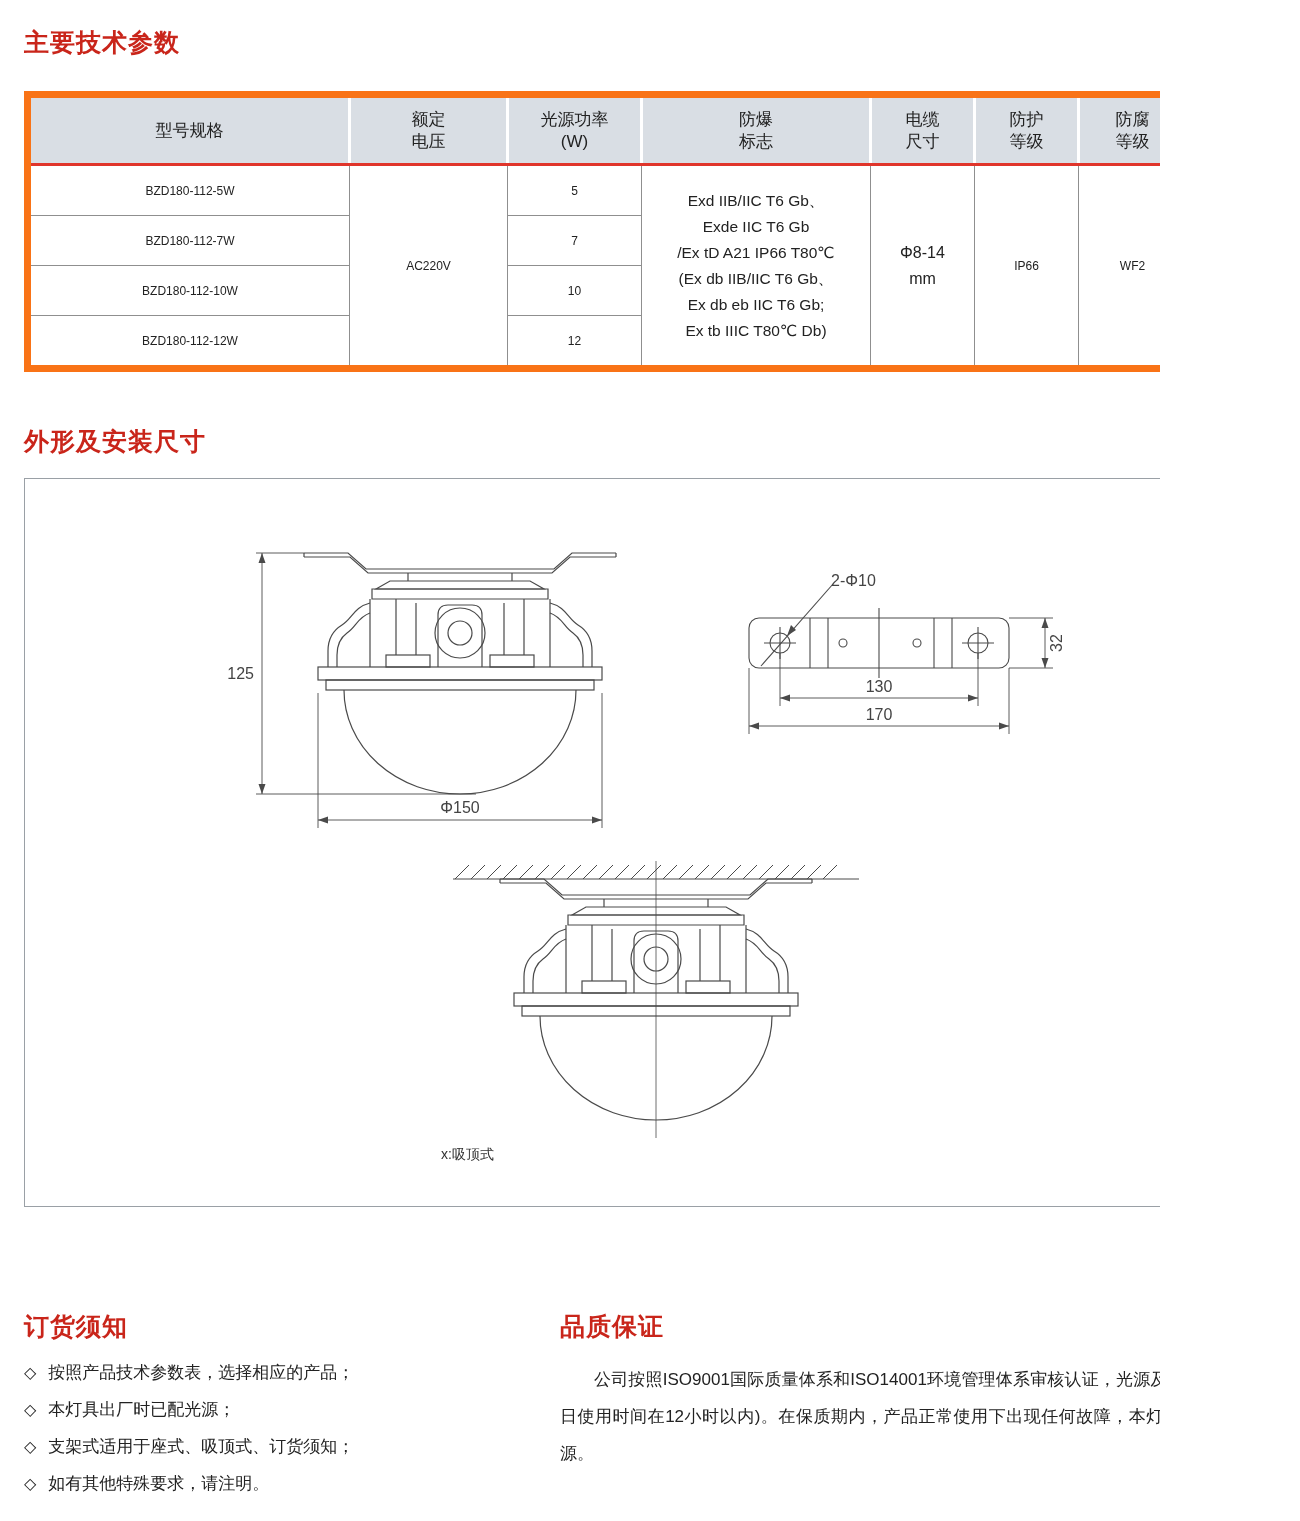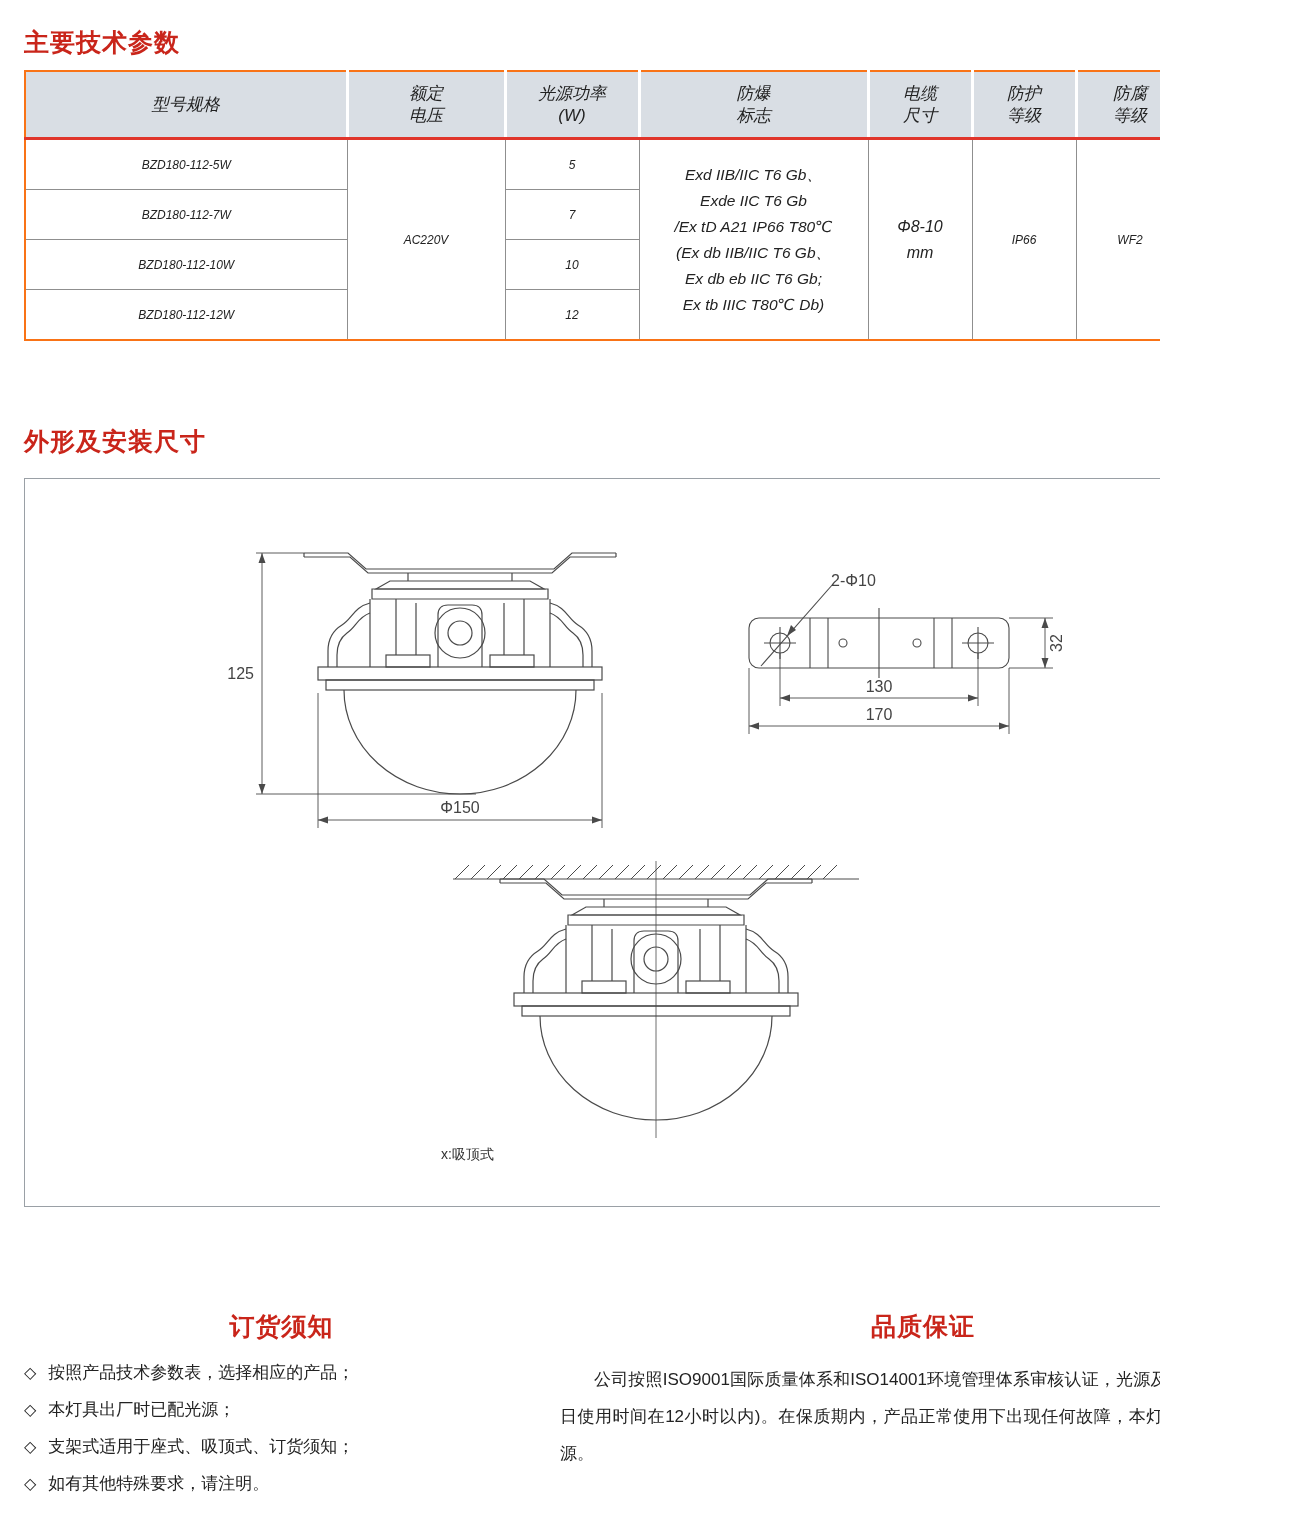--- a/index.html
+++ b/index.html
@@ -1,42 +1,42 @@
 <!DOCTYPE html>
 <html><head>
 <meta charset="utf-8">
 <style>
   html,body{margin:0;padding:0;background:#fff;}
   .page{position:relative;width:1160px;height:1521px;background:#ffffff;overflow:hidden;
         font-family:"Liberation Sans","DejaVu Sans",sans-serif;color:#222;}
   .sec-title{position:absolute;left:24px;margin:0;font-size:25px;font-weight:bold;color:#c9251a;letter-spacing:1px;}
   
-  table.params{position:absolute;left:24px;top:70px;width:1262px;border-collapse:collapse;
-               table-layout:fixed;border:2px solid #f97316;font-style:italic;}
+  table.params{position:absolute;left:24px;top:91px;width:1262px;border-collapse:collapse;
+               table-layout:fixed;border:7px solid #f97316;}
   .params th{background:#d9dee4;font-weight:normal;font-size:17px;line-height:22px;height:63px;
              text-align:center;vertical-align:middle;color:#222;border-left:3px solid #ffffff;
              border-bottom:3px solid #e0352b;white-space:pre-line;}
   .params th:first-child{border-left:1px solid #8f8f8f;}
   .params td{border:1px solid #8f8f8f;text-align:center;vertical-align:middle;
              font-size:12px;height:47px;color:#222;background:#fff;}
   .pre{white-space:pre-line;border-radius:12px;}
   td.ex{font-size:15.5px;line-height:26px;}
   td.cct{font-size:12px;line-height:24px;}
   td.cable{font-size:16px;line-height:26px;}
   
   .figure-box{position:absolute;left:24px;top:478px;width:1259px;height:727px;
               border:1px solid #9aa0a6;background:#fff;}
   .drawing{position:absolute;}
   .figure-box svg text{font-size:16px;fill:#444;}
   .caption{position:absolute;left:416px;top:667px;width:430px;
            font-size:14px;color:#333;}
   
   .bottom-left{position:absolute;left:24px;top:1310px;width:515px;}
   .bottom-right{position:absolute;left:560px;top:1310px;width:726px;}
-  .b-title{margin:0 0 18px 0;font-size:25px;font-weight:bold;color:#c9251a;letter-spacing:1px;text-align:center;}
+  .b-title{margin:0 0 18px 0;font-size:25px;font-weight:bold;color:#c9251a;letter-spacing:1px;}
   ul.order-list{list-style:none;margin:0;padding:0;}
   ul.order-list li{display:flex;gap:12px;margin:0 0 13px 0;font-size:17px;line-height:24px;color:#222;}
   ul.order-list .bullet{flex:0 0 auto;font-size:16px;color:#222;}
   .quality-text{margin:0;font-size:17px;line-height:37px;text-align:justify;text-indent:2em;color:#222;}
 </style>
 </head>
 <body>
 
 <div class="page">
 
@@ -103,21 +103,21 @@
       <tr>
         <td>BZD180-112-5W</td>
         <td rowspan="4">AC220V</td>
         <td>5</td>
         <td rowspan="4" class="pre ex">Exd IIB/IIC T6 Gb、
 Exde IIC T6 Gb
 /Ex tD A21 IP66 T80℃
 (Ex db IIB/IIC T6 Gb、
 Ex db eb IIC T6 Gb;
 Ex tb IIIC T80℃ Db)</td>
-        <td rowspan="4" class="pre cable">Φ8-10
+        <td rowspan="4" class="pre cable">Φ8-14
 mm</td>
         <td rowspan="4">IP66</td>
         <td rowspan="4">WF2</td>
         <td rowspan="4" class="pre cct">3000
 –
 6500
 K</td>
       </tr>
       <tr>
         <td>BZD180-112-7W</td>

